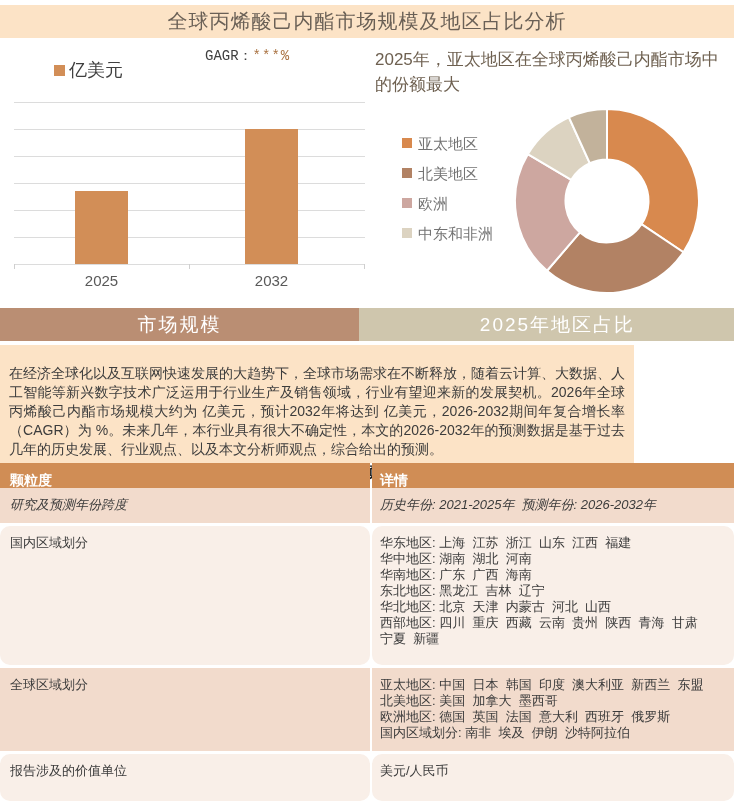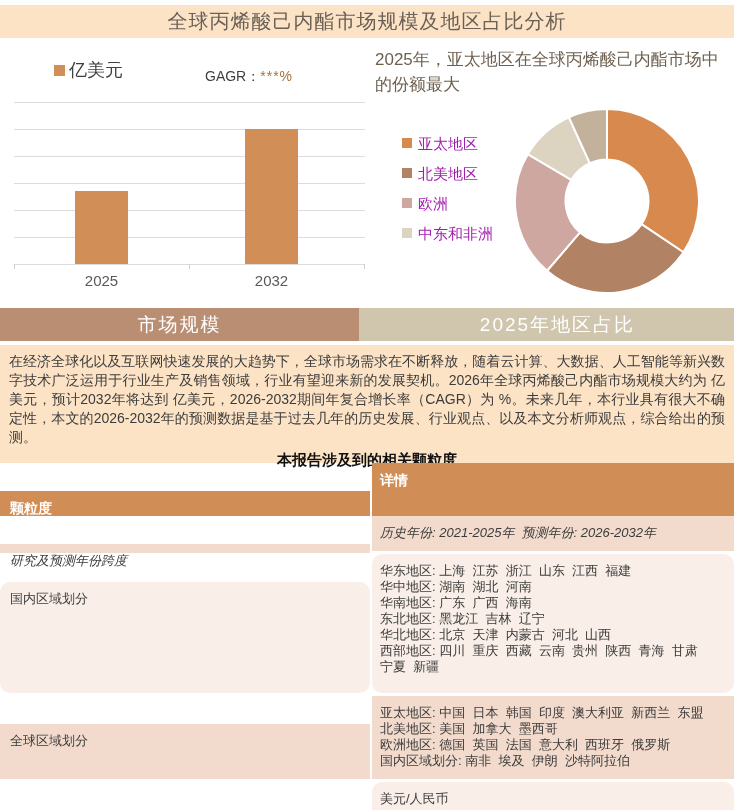--- a/index.html
+++ b/index.html
@@ -11,56 +11,56 @@
   .header-band{
     position:absolute;left:0;top:5px;width:734px;height:33px;
     background:#FCE3C6;display:flex;align-items:center;justify-content:center;
   }
   .page-title{font-size:20px;color:#6A6056;letter-spacing:1px;}
   
   .bar-panel{position:absolute;left:10px;top:45px;width:358px;height:252px;}
   .bar-legend{position:absolute;left:44px;top:13px;display:flex;align-items:center;}
   .bar-legend .swatch{width:11px;height:11px;margin-right:4px;}
   .bar-legend .lbl{font-size:18px;color:#3F3F3F;}
-  .cagr{position:absolute;left:195px;top:23px;font-size:14px;color:#3F3F3F;
-    font-family:Liberation Sans, sans-serif;}
+  .cagr{position:absolute;left:195px;top:2px;font-size:14px;color:#3F3F3F;
+    font-family:Liberation Mono, monospace;}
   .cagr .val{color:#A8703F;letter-spacing:1px;}
   .bar-plot{position:absolute;left:4px;top:57px;width:351px;height:162px;}
   .gridline{position:absolute;left:0;width:100%;height:1px;background:#DCDCDC;}
   .bar{position:absolute;bottom:0;}
   .tick{position:absolute;top:162px;width:1px;height:5px;background:#CFCFCF;}
   .x-label{position:absolute;top:227px;width:60px;text-align:center;
     font-size:15px;color:#595959;}
   
   .pie-heading{position:absolute;left:375px;top:47px;width:354px;
     font-size:17px;line-height:25px;color:#6E6050;}
   .pie-legend{position:absolute;left:402px;top:134px;}
   .pie-legend .item{display:flex;margin-bottom:11px;}
   .pie-legend .swatch{width:10px;height:10px;margin:4px 6px 0 0;flex:0 0 auto;}
-  .pie-legend .lbl{font-size:15px;line-height:19px;color:#a21caf;max-width:78px;}
+  .pie-legend .lbl{font-size:15px;line-height:19px;color:#737373;max-width:78px;}
   .donut{position:absolute;left:513px;top:107px;}
   
   .tabs{position:absolute;left:0;top:308px;width:734px;height:33px;display:flex;}
   .tab{height:33px;display:flex;align-items:center;justify-content:center;
     font-size:19px;color:#fff;letter-spacing:2px;cursor:pointer;}
   .tab-left{width:370px;background:#BA8E73;}
   .tab-right{width:364px;background:#CFC6AD;padding-left:22px;}
   
-  .summary{position:absolute;left:0;top:345px;width:734px;height:118px;
-    background:#FCE3C6;box-sizing:border-box;padding:7px 9px 0 9px;}
+  .summary{position:absolute;left:0;top:345px;width:634px;height:118px;
+    background:#FCE3C6;box-sizing:border-box;padding:19px 9px 0 9px;}
   .summary p{margin:0;font-size:14px;line-height:19px;color:#3C3C3C;text-align:justify;}
   .table-title{margin-top:4px;text-align:center;font-size:15px;font-weight:bold;color:#111;font-family:Liberation Mono, monospace;}
   
   .gtable{position:absolute;left:0;top:463px;width:734px;}
   .trow{display:flex;column-gap:2px;margin-top:3px;}
   .trow:first-child{margin-top:0;}
   .thead .cell{background:#D08D55;color:#fff;font-weight:bold;font-size:14px;
     line-height:16px;padding-top:10px;}
   .cell{box-sizing:border-box;}
-  .cell.c1{width:370px;padding:9px 8px 0 10px;margin-top:28px;}
+  .cell.c1{width:370px;padding:9px 8px 0 10px;}
   .cell.c2{width:362px;padding:9px 23px 0 8px;}
   .row-odd .cell{background:#F2DBCC;}
   .row-even .cell{background:#F9EFE8;border-radius:10px;}
   .cell .line{font-size:13px;line-height:16px;color:#3B3B3B;white-space:pre-wrap;}
 </style>
 </head>
 <body>
 
 <div class="page">
 

